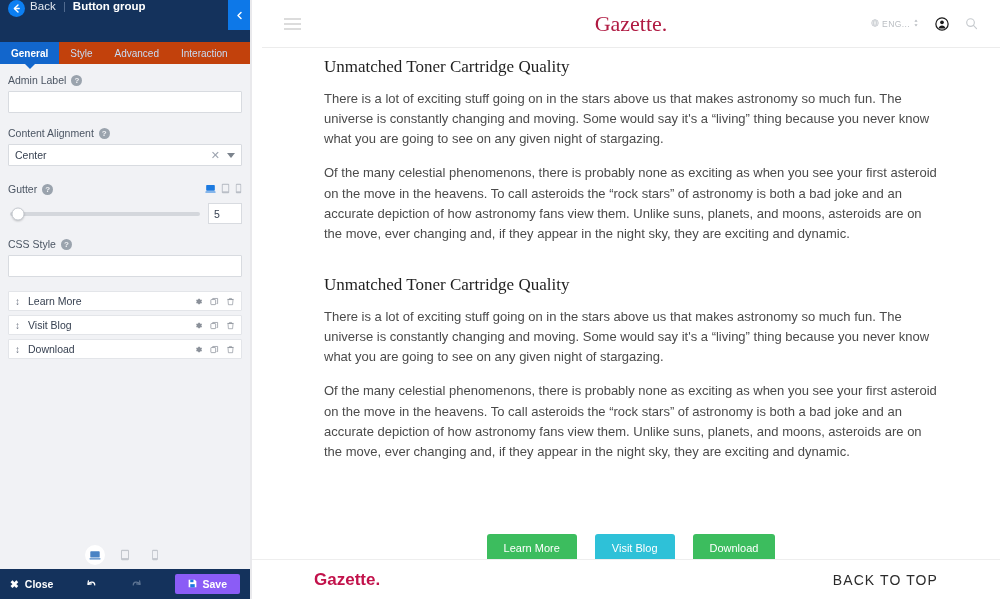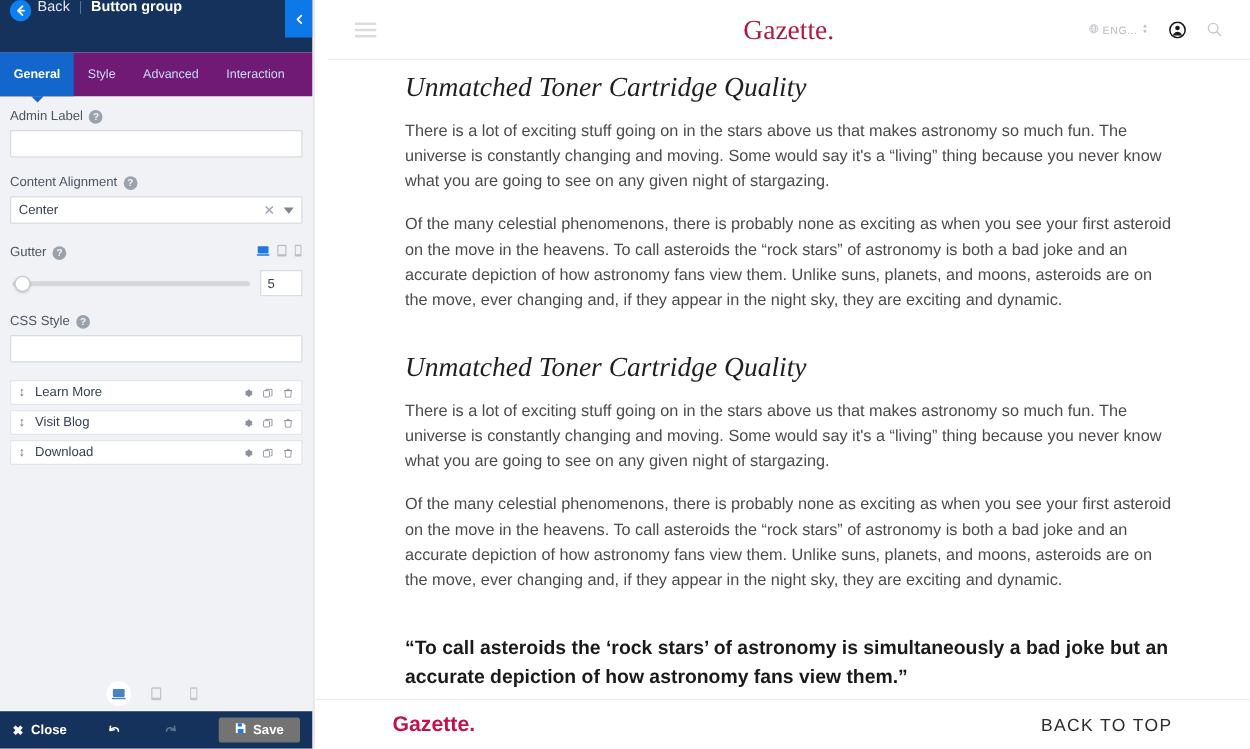--- a/index.html
+++ b/index.html
@@ -32,21 +32,21 @@
   .sb-divider { color: #5a7296; margin: 0 7px; font-size: 11px; }
   .sb-title { font-size: 11.5px; font-weight: bold; color: #ffffff; }
   .collapse-btn {
     position: absolute; right: 0; top: 0; width: 22px; height: 30px;
     background: #0d78e8; display: flex; align-items: center; justify-content: center;
     cursor: pointer;
   }
   .collapse-btn svg { display: block; }
 
   .sb-tabs {
-    height: 35px; background: #701a75;
+    height: 22px; background: #c2410c;
     display: flex; align-items: stretch; position: relative;
   }
   .sb-tab {
     font-size: 10px; color: #c7dcf5; padding: 0 11px;
     display: flex; align-items: center; cursor: pointer; position: relative;
   }
   .sb-tab.active { background: #1266cc; color: #ffffff; font-weight: bold; }
   .sb-tab.active::after {
     content: ""; position: absolute; left: 50%; bottom: -5px;
     margin-left: -5px; width: 0; height: 0;
@@ -130,21 +130,21 @@
   .dev-btn.active { background: #ffffff; }
 
   .sb-footer {
     height: 30px; background: #14325c; display: flex; align-items: center;
     padding: 0 10px; color: #fff;
   }
   .close-btn { display: flex; align-items: center; gap: 6px; font-size: 10.5px; font-weight: bold; cursor: pointer; }
   .undo-btn, .redo-btn { margin-left: 32px; cursor: pointer; display:flex; }
   .redo-btn { opacity: .45; }
   .save-btn {
-    margin-left: auto; background: #737373; color: #fff;
+    margin-left: auto; background: #8b5cf6; color: #fff;
     font-size: 10.5px; font-weight: bold; border-radius: 2px;
     padding: 4px 13px; display: flex; align-items: center; gap: 5px; cursor: pointer;
   }
 
   
   .preview { flex: 1; height: 599px; background: #e9e9ec; position: relative; overflow: hidden; }
   .page {
     position: absolute; left: 2px; top: 0; right: 0; bottom: 0;
     background: #ffffff; overflow: hidden; padding-left: 10px;
   }
@@ -159,22 +159,22 @@
     font-family: "Liberation Serif", serif; font-size: 22px;
     color: #b01a42; pointer-events: none;
   }
   .header-right { margin-left: auto; display: flex; align-items: center; gap: 16px; z-index: 2; text-align: center; }
   .lang-sel { display: flex; align-items: center; gap: 3px; color: #b9bdc2; font-size: 8.5px; letter-spacing: .4px; cursor: pointer; }
   .icon-btn { cursor: pointer; display: flex; align-items: center; }
 
   .article { padding: 0 62px; }
   .art-top-pad { height: 9px; }
   .art-h2 {
-    font-family: "Liberation Serif", serif; font-size: 22px;
-    color: #1f1f1f; margin-bottom: 12px; font-weight: normal; font-style: italic;
+    font-family: "Liberation Serif", serif; font-size: 17px;
+    color: #1f1f1f; margin-bottom: 12px; font-weight: normal;
   }
   .art-p {
     font-size: 13px; line-height: 1.55; color: #4b4b4b;
     margin-bottom: 14px; max-width: 620px;
   }
   .art-gap { height: 17px; }
 
   .quote-wrap { padding: 20px 62px 0 62px; }
   .quote-text {
     font-size: 15.5px; font-weight: bold; color: #1a1a1a;
@@ -498,30 +498,20 @@
         <p class="art-p">There is a lot of exciting stuff going on in the stars above us that makes astronomy so much fun. The universe is constantly changing and moving. Some would say it's a “living” thing because you never know what you are going to see on any given night of stargazing.</p>
         <p class="art-p">Of the many celestial phenomenons, there is probably none as exciting as when you see your first asteroid on the move in the heavens. To call asteroids the “rock stars” of astronomy is both a bad joke and an accurate depiction of how astronomy fans view them. Unlike suns, planets, and moons, asteroids are on the move, ever changing and, if they appear in the night sky, they are exciting and dynamic.</p>
 
         <div class="art-gap"></div>
 
         <h2 class="art-h2">Unmatched Toner Cartridge Quality</h2>
         <p class="art-p">There is a lot of exciting stuff going on in the stars above us that makes astronomy so much fun. The universe is constantly changing and moving. Some would say it's a “living” thing because you never know what you are going to see on any given night of stargazing.</p>
         <p class="art-p">Of the many celestial phenomenons, there is probably none as exciting as when you see your first asteroid on the move in the heavens. To call asteroids the “rock stars” of astronomy is both a bad joke and an accurate depiction of how astronomy fans view them. Unlike suns, planets, and moons, asteroids are on the move, ever changing and, if they appear in the night sky, they are exciting and dynamic.</p>
       </div>
 
-      <div class="quote-wrap">
-        <div class="quote-text">“To call asteroids the ‘rock stars’ of astronomy is simultaneously a bad joke but an accurate depiction of how astronomy fans view them.”</div>
-        <div class="author-row">
-          <div class="avatar"></div>
-          <div>
-            <div class="author-name">John Doe</div>
-            <div class="author-role">Author</div>
-          </div>
-        </div>
-      </div>
 
       <div class="btn-group">
         <span class="cta" style="background:#3cbd5e">Learn More</span>
         <span class="cta" style="background:#2ec1d8">Visit Blog</span>
         <span class="cta" style="background:#3cbd5e">Download</span>
       </div>
 
       <footer class="site-footer">
         <span class="footer-logo">Gazette.</span>
         <span class="back-to-top">BACK TO TOP</span>

